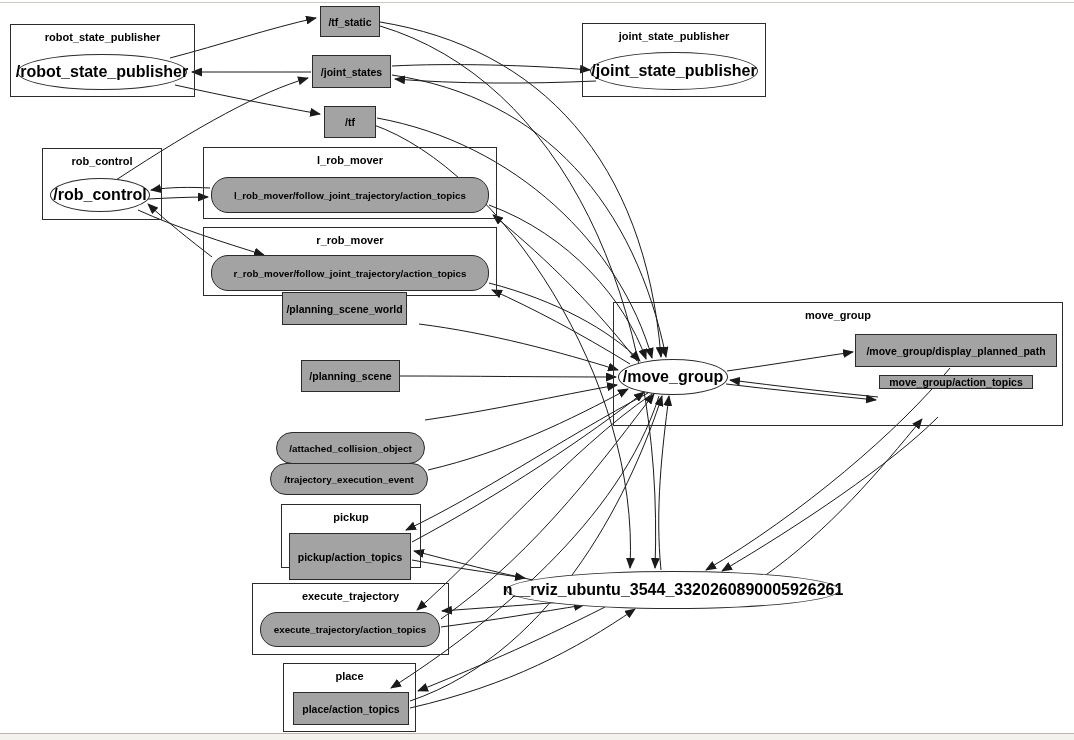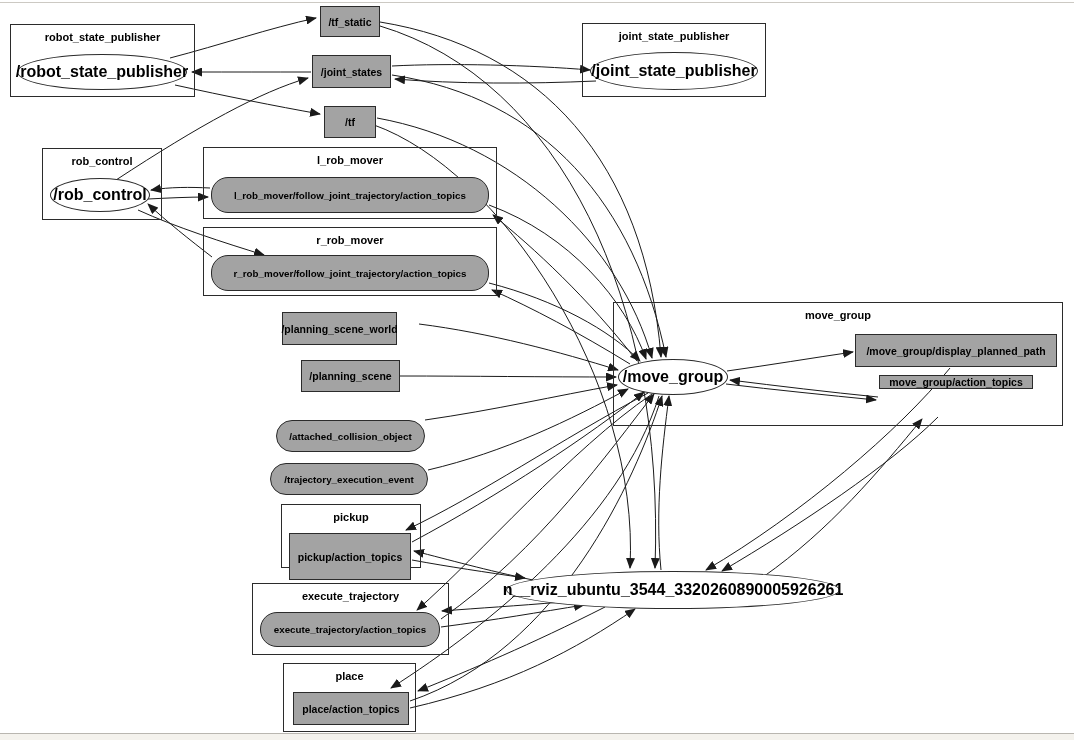--- a/index.html
+++ b/index.html
@@ -100,23 +100,23 @@
   <div class="gbox" style="left:203px;top:147px;width:294px;height:72px;">
     <div class="gtitle">l_rob_mover</div>
   </div>
   <div class="tbox fs10" style="left:211px;top:177px;width:278px;height:36px;">l_rob_mover/follow_joint_trajectory/action_topics</div>
 
   <div class="gbox" style="left:203px;top:227px;width:294px;height:69px;">
     <div class="gtitle">r_rob_mover</div>
   </div>
   <div class="tbox fs10" style="left:211px;top:255px;width:278px;height:36px;">r_rob_mover/follow_joint_trajectory/action_topics</div>
 
-  <div class="tbox" style="left:282px;top:312px;width:115px;height:33px;text-align:center;">/planning_scene_world</div>
+  <div class="tbox" style="left:282px;top:292px;width:125px;height:33px;text-align:center;">/planning_scene_world</div>
   <div class="tbox" style="left:301px;top:360px;width:99px;height:32px;">/planning_scene</div>
-  <div class="tbox fs10" style="left:276px;top:420px;width:149px;height:32px;text-align:center;">/attached_collision_object</div>
+  <div class="tbox fs10" style="left:276px;top:432px;width:149px;height:32px;text-align:center;">/attached_collision_object</div>
   <div class="tbox fs10" style="left:270px;top:463px;width:158px;height:32px;">/trajectory_execution_event</div>
 
   <div class="gbox" style="left:613px;top:302px;width:450px;height:124px;">
     <div class="gtitle">move_group</div>
   </div>
   <div class="ell" style="left:618px;top:359px;width:110px;height:36px;">/move_group</div>
   <div class="tbox" style="left:855px;top:334px;width:202px;height:33px;">/move_group/display_planned_path</div>
   <div class="tbox" style="left:879px;top:375px;width:154px;height:14px;">move_group/action_topics</div>
 
   <div class="gbox" style="left:281px;top:504px;width:140px;height:64px;">

